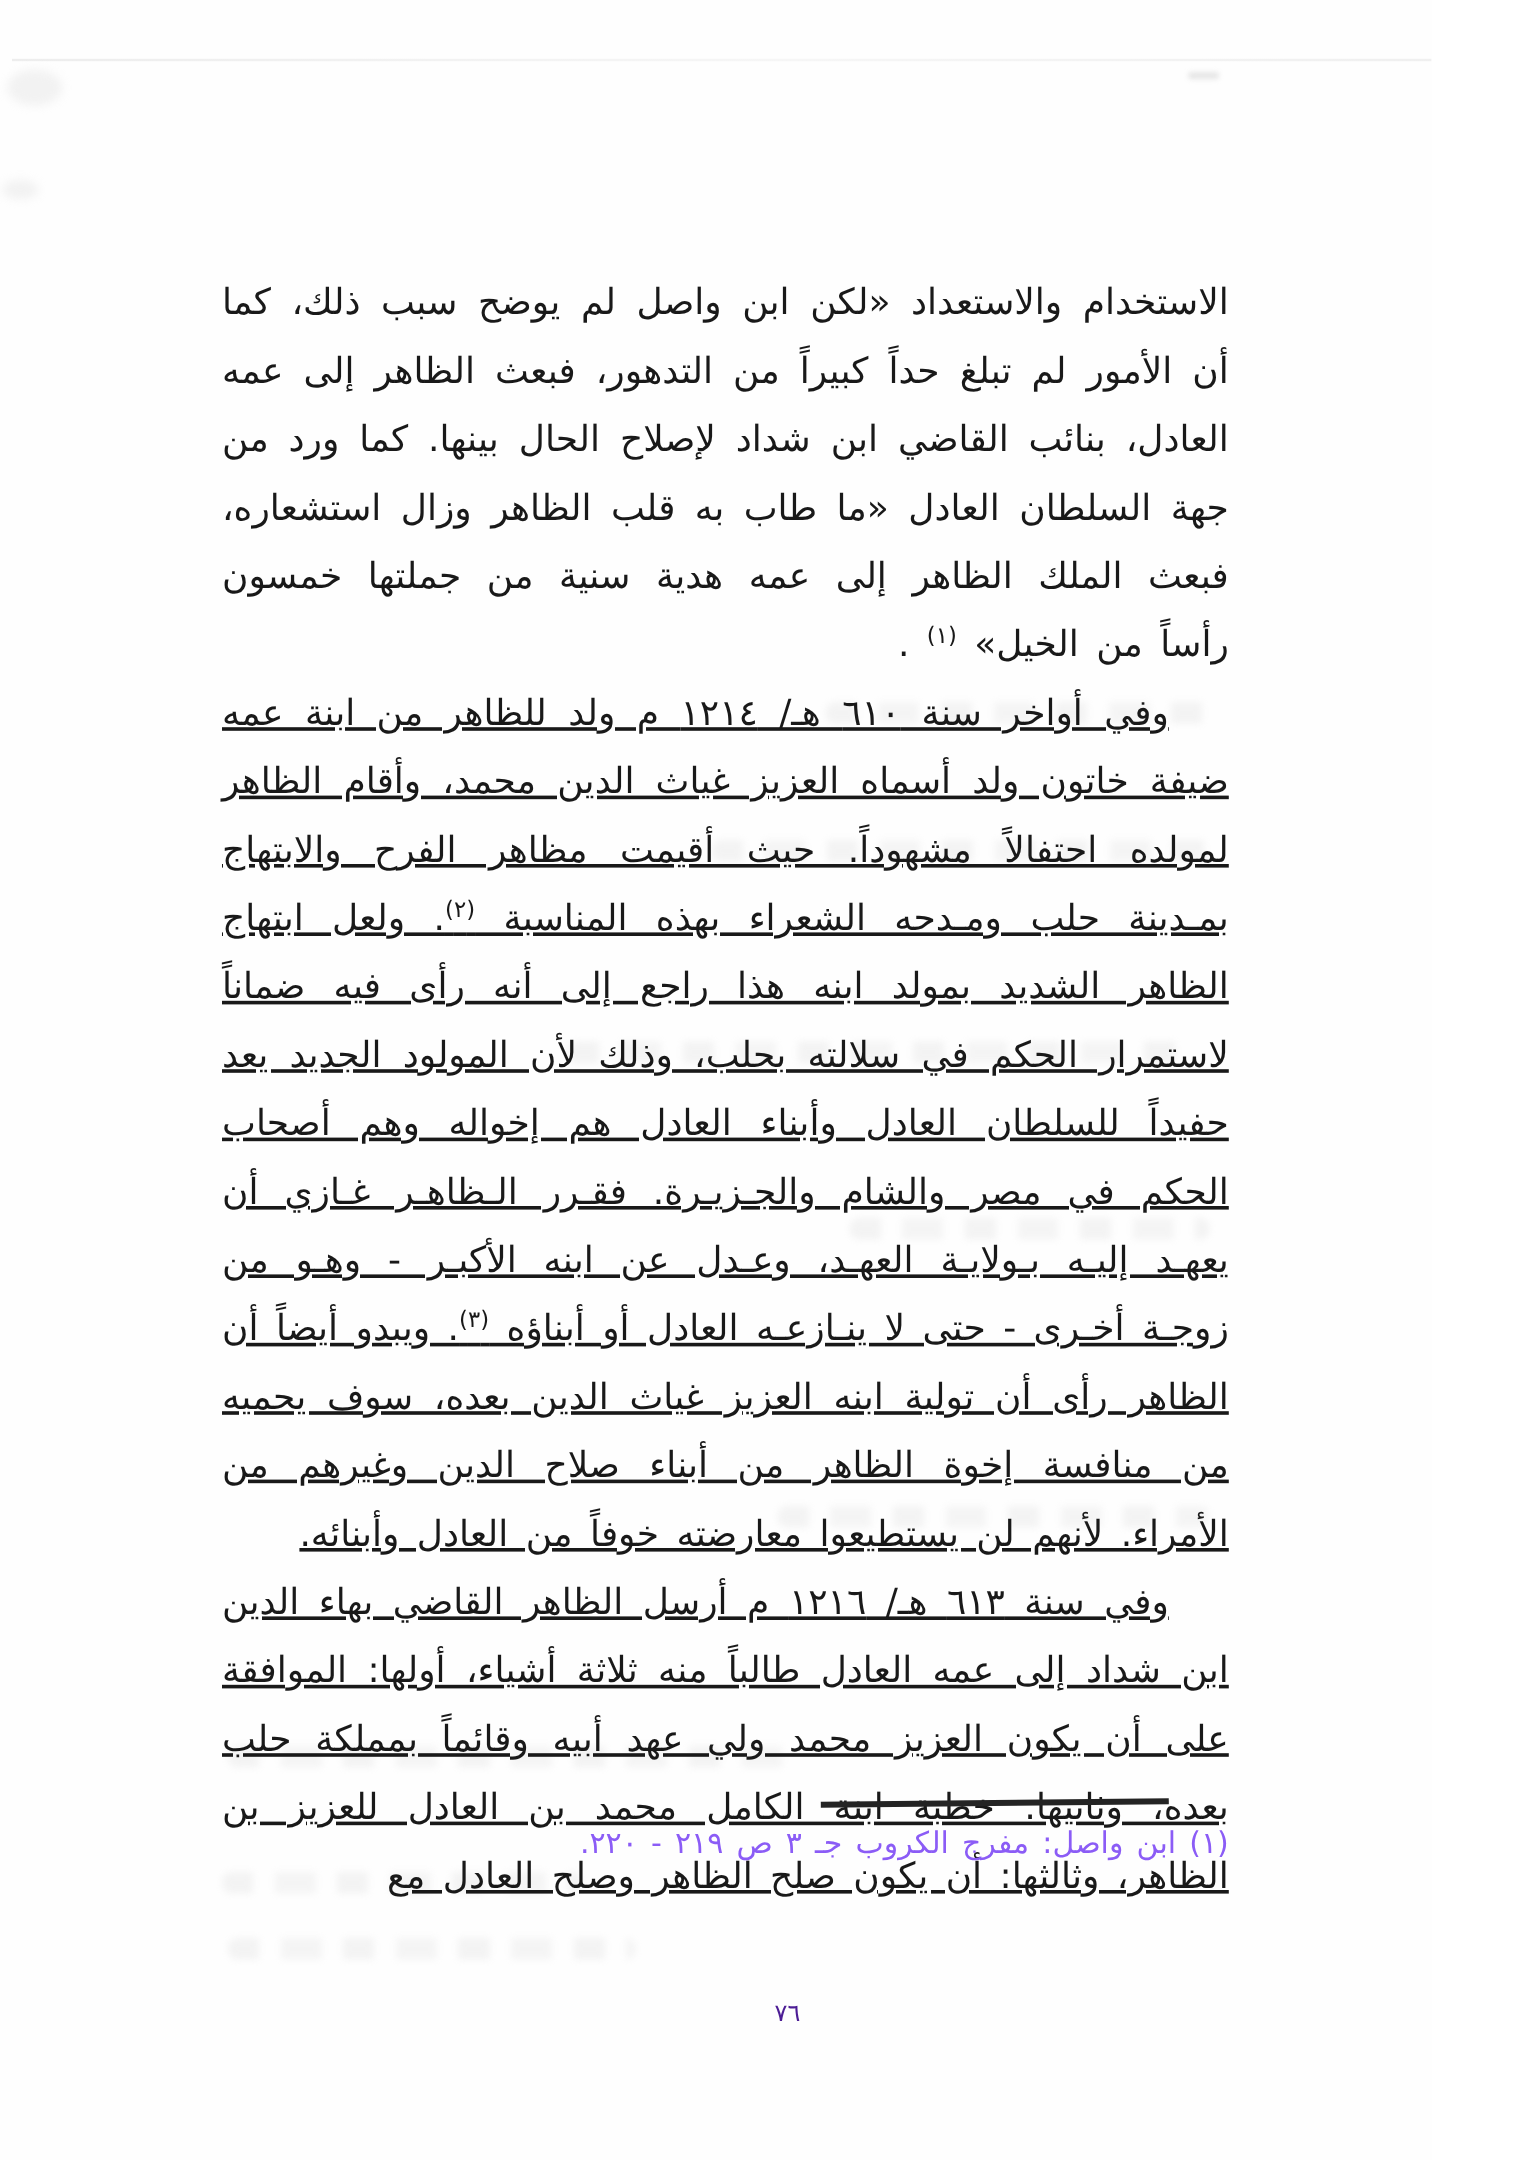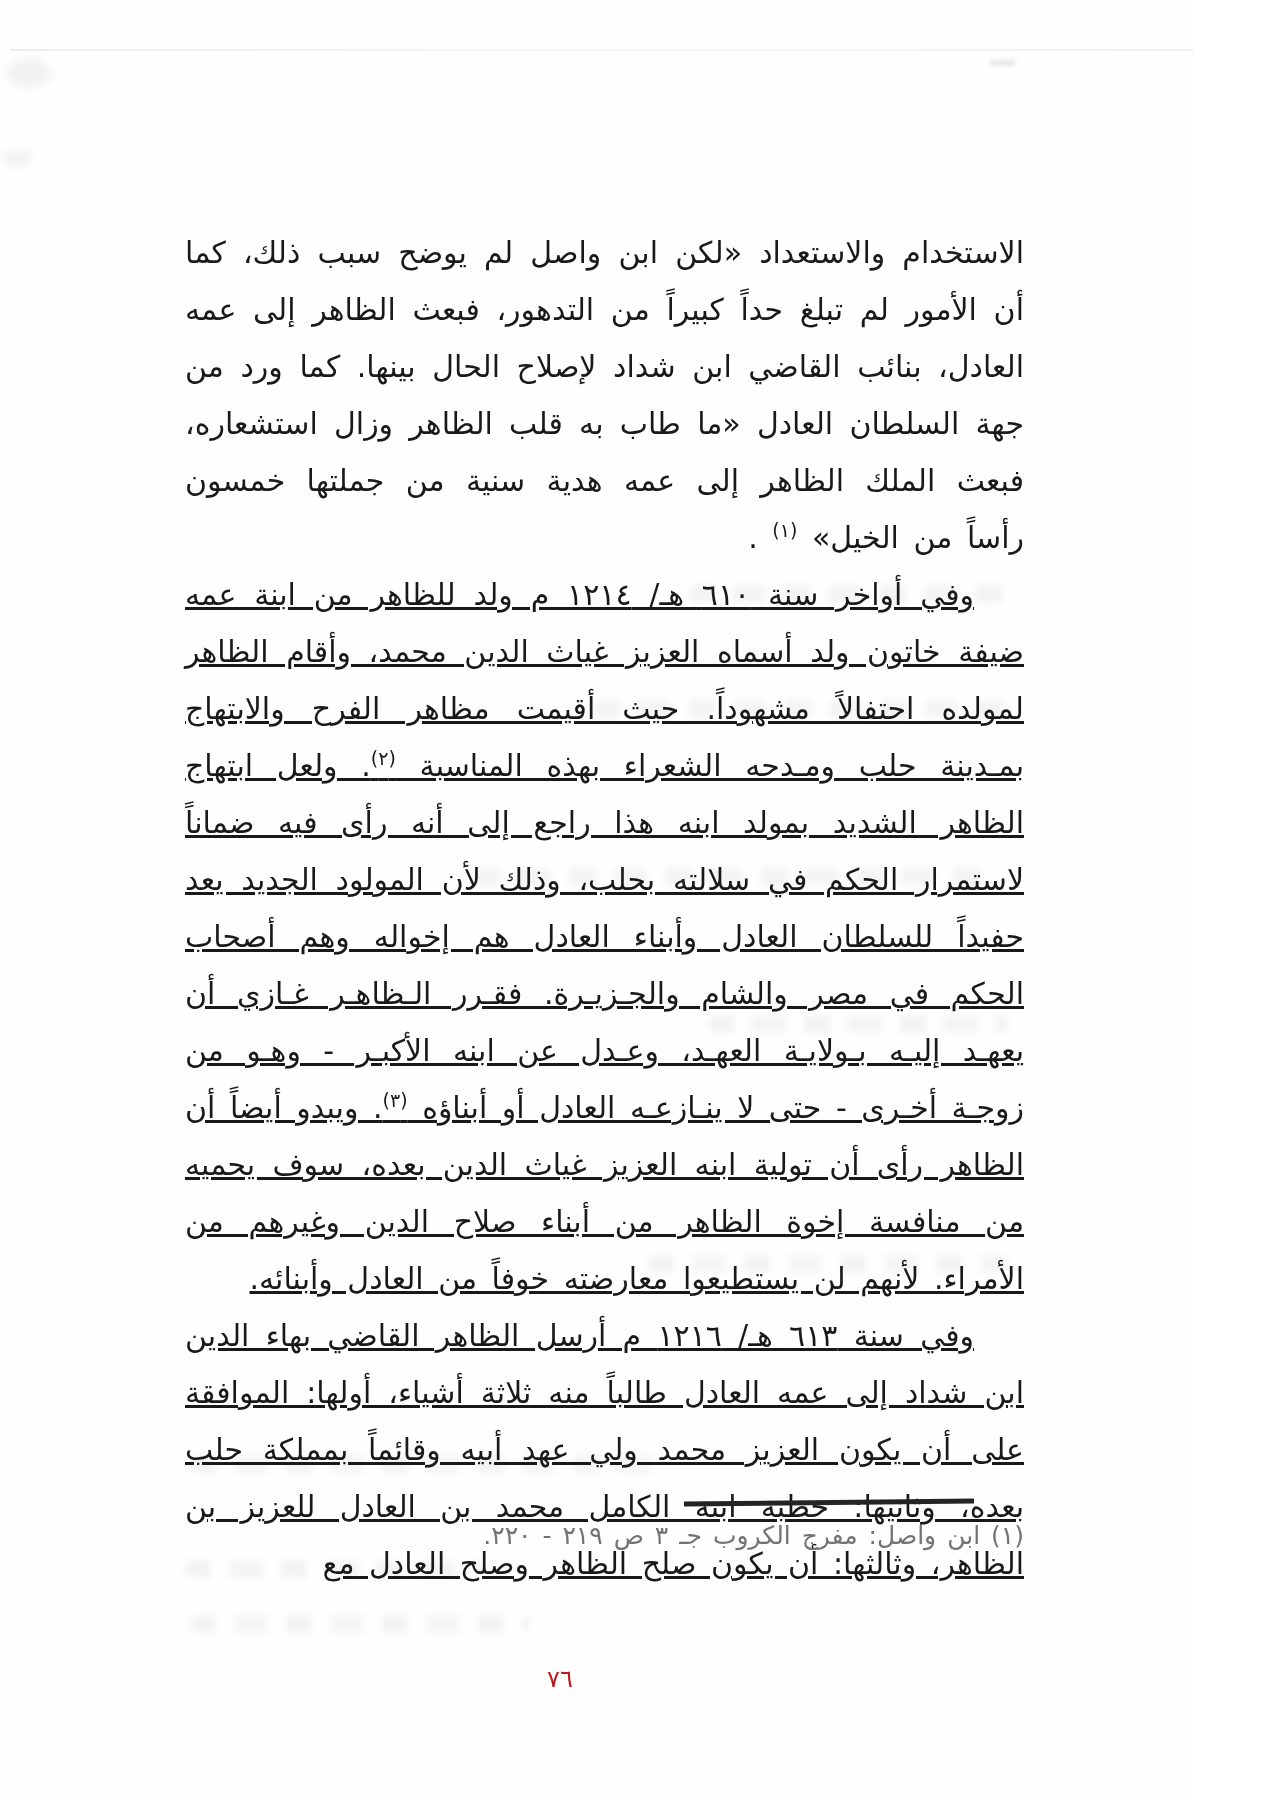--- a/index.html
+++ b/index.html
@@ -87,33 +87,33 @@
   }
   .footnotes {
     position: absolute;
     top: 1514px;
     right: 169px;
     left: 182px;
     direction: rtl;
     font-size: 25px;
     line-height: 44px;
     word-spacing: 3px;
-    color: #737373;
+    color: #8b5cf6;
   }
   .footnotes p { margin: 0; }
 
   .page-number {
     position: absolute;
     top: 1665px;
     left: 547px;
     width: 120px;
-    text-align: left;
+    text-align: right;
     direction: rtl;
-    font-size: 24px;
-    color: #b91c1c;
+    font-size: 20px;
+    color: #4c1d95;
   }
 </style>
 </head>
 <body>
 
 <div class="page">
 
   <div class="scan-top-edge"></div>
   <div class="smudge s1"></div>
   <div class="smudge s2"></div>

